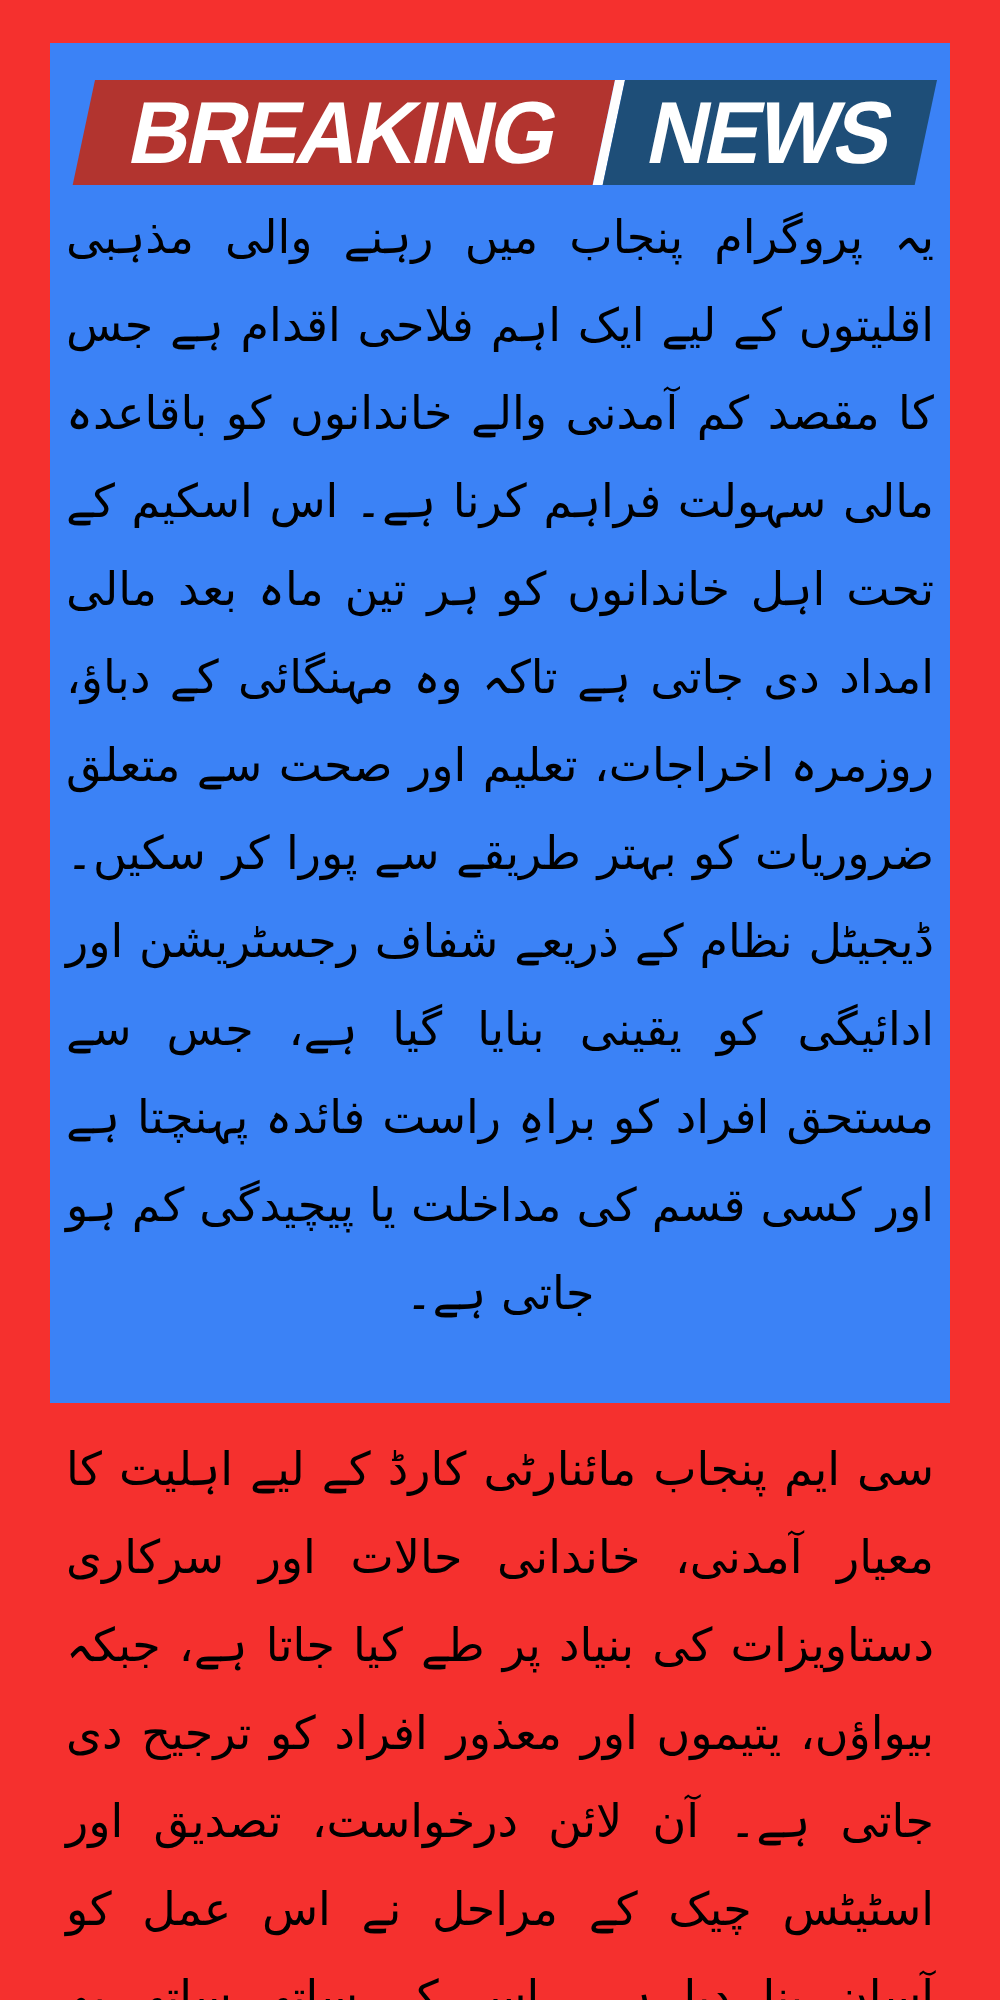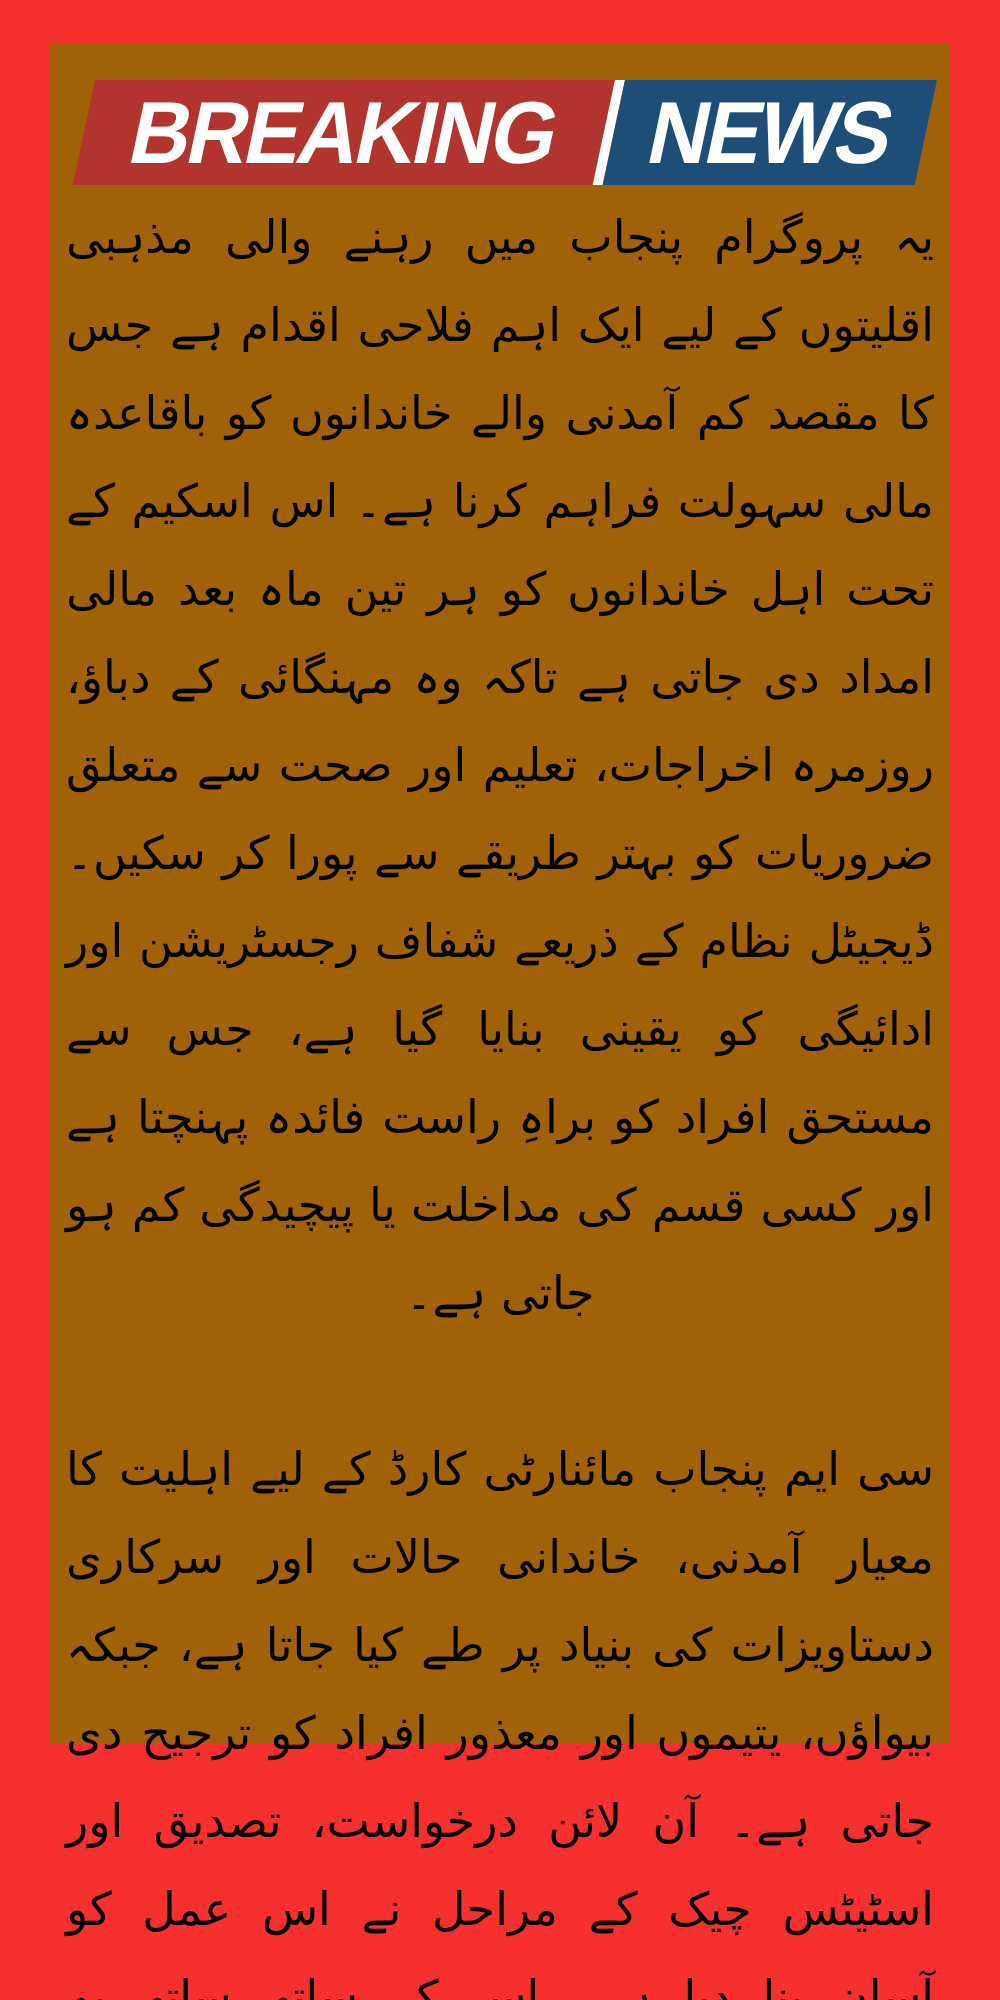--- a/index.html
+++ b/index.html
@@ -13,22 +13,22 @@
     background: #F5302E;           
     overflow: hidden;
   }
 
   
   .panel {
     position: absolute;
     left: 50px;
     top: 43px;
     width: 900px;
-    height: 1700px;
-    background: #a16207;
+    height: 1360px;
+    background: #3b82f6;
     text-decoration: underline;
   }
 
   
   .banner {
     position: absolute;
     left: 95px;
     top: 80px;
     width: 842px;
     height: 105px;

